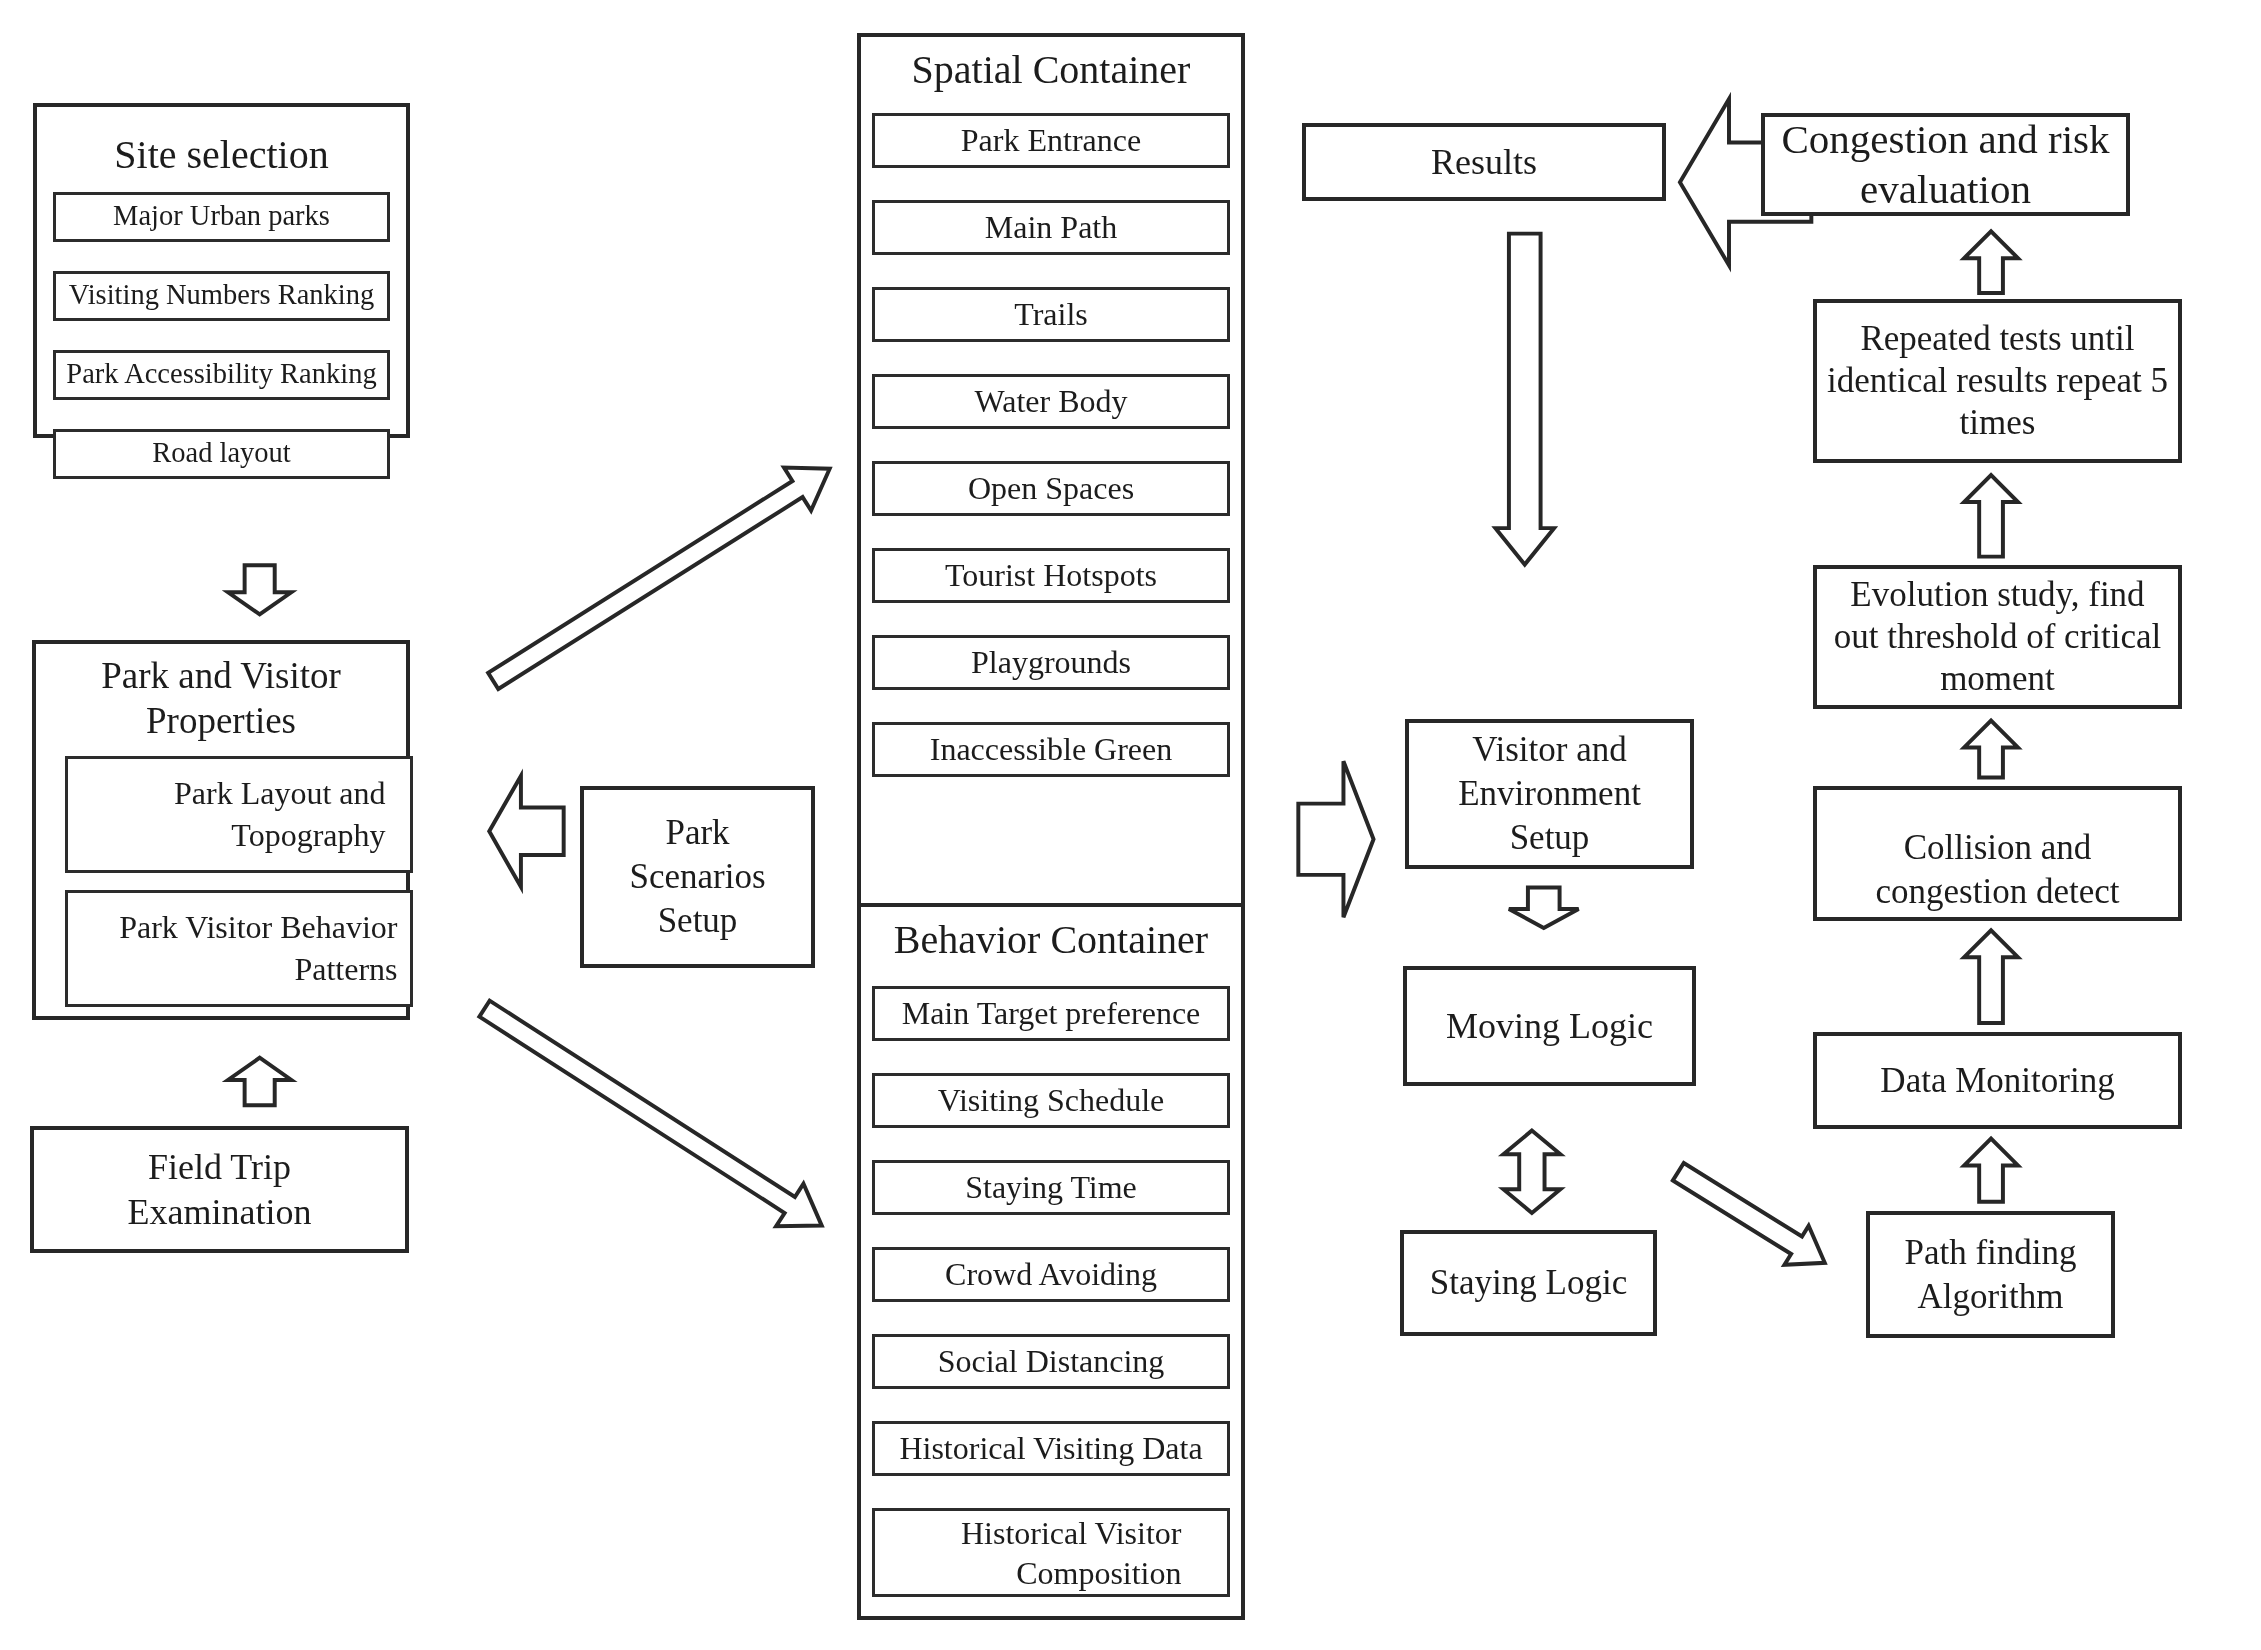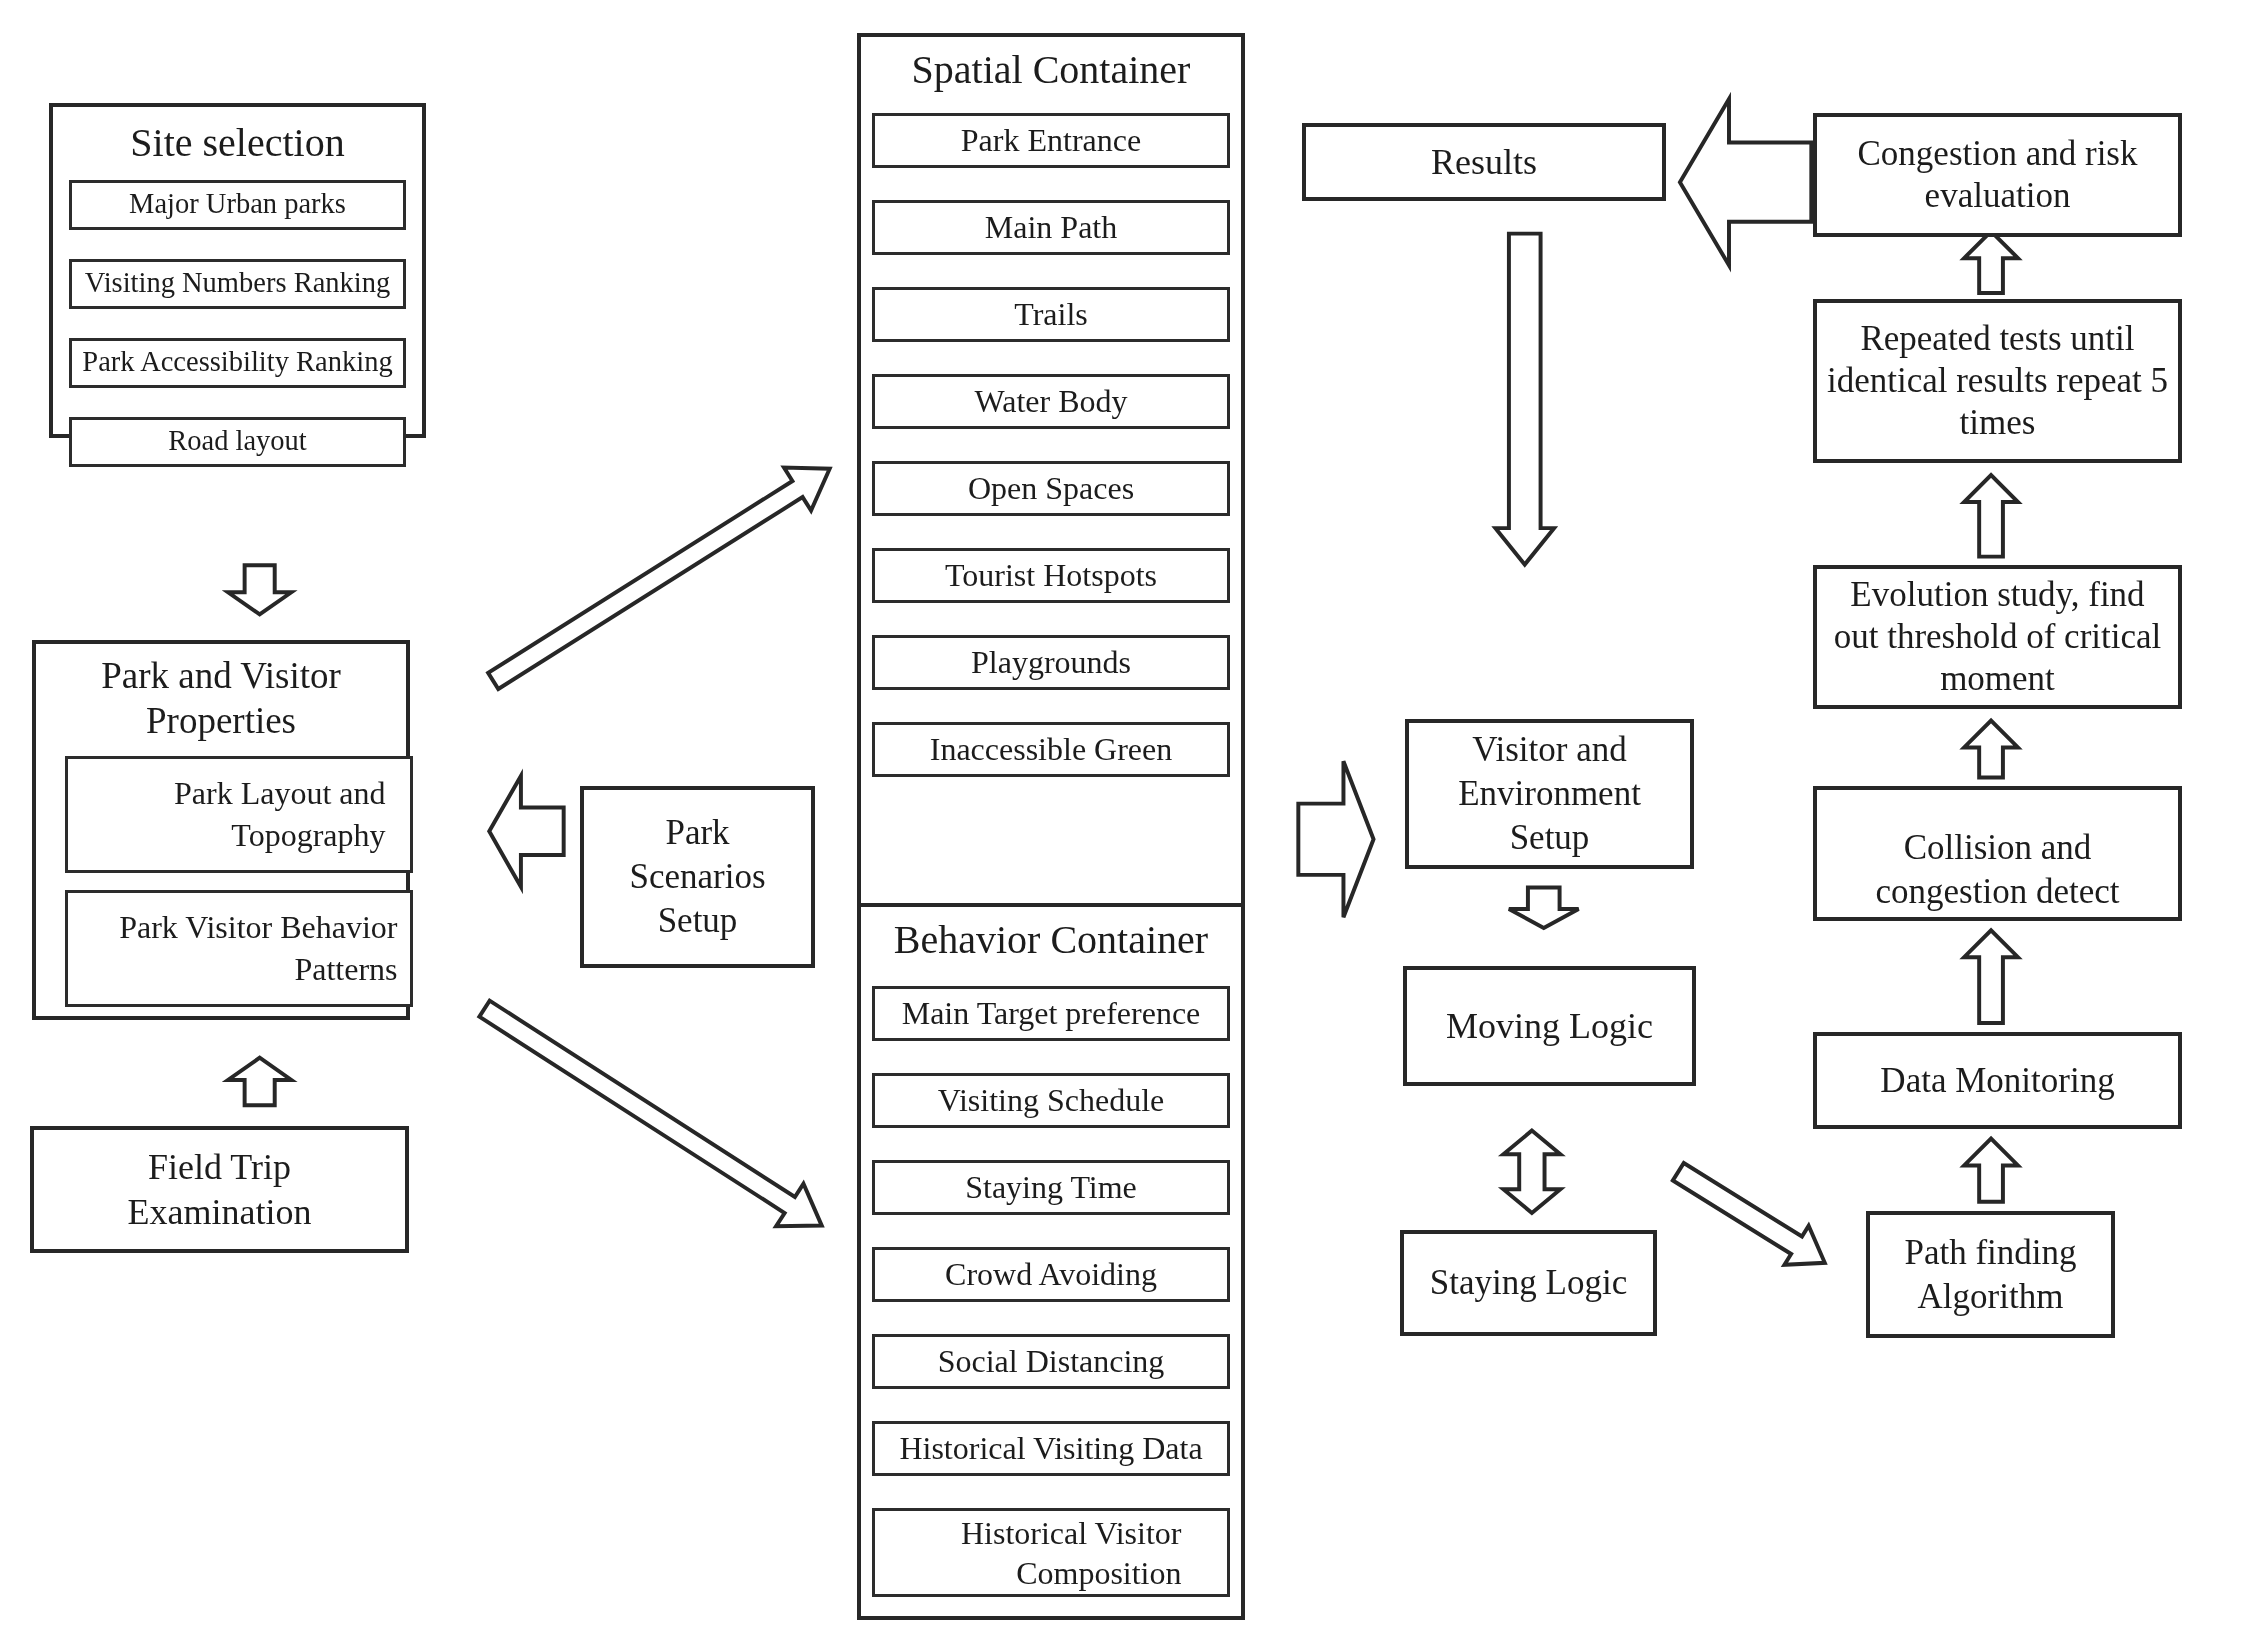--- a/index.html
+++ b/index.html
@@ -34,21 +34,21 @@
     border:3.2px solid #2c2c2c;
     background:#ffffff;
     box-sizing:border-box;
     width:100%;
     display:flex;align-items:center;justify-content:center;
     text-align:right;
     flex:0 0 auto;
     line-height:1.15;
   }
   
-  #box-site{left:33px;top:103px;width:377px;height:335px;padding:0 16px;margin-left:16px;}
+  #box-site{left:33px;top:103px;width:377px;height:335px;padding:12px 16px;}
   #box-site .box-title{height:49px;}
   #box-site .item{height:50px;margin-bottom:29px;font-size:28.5px;}
   #box-props{left:32px;top:640px;width:378px;height:380px;padding:0 11px;}
   #box-props .box-title{font-size:37px;height:93px;margin:8px 0 11px 0;}
   #box-props .item{height:117px;margin-bottom:17.4px;font-size:32px;line-height:1.3;margin-left:36px;}
   #box-field{left:30px;top:1126px;width:379px;height:127px;font-size:36px;line-height:1.25;}
   #box-field span{max-width:238px;}
   
   #box-scenarios{left:580px;top:786px;width:235px;height:182px;font-size:35px;line-height:1.25;}
   #box-scenarios span{max-width:166px;}
@@ -59,21 +59,21 @@
   #box-behavior .box-title{height:44px;margin:11px 0 24px 0;}
   #box-behavior .item{height:55px;margin-bottom:32px;font-size:32px;}
   #box-behavior .item.tall{height:89px;line-height:1.25;}
   
   #box-results{left:1302px;top:123px;width:364px;height:78px;font-size:36px;}
   #box-setup{left:1405px;top:719px;width:289px;height:150px;font-size:35px;line-height:1.25;}
   #box-setup span{max-width:198px;}
   #box-moving{left:1403px;top:966px;width:293px;height:120px;font-size:36px;}
   #box-staying{left:1400px;top:1230px;width:257px;height:106px;font-size:35px;}
   
-  #box-congestion{left:1813px;top:113px;width:369px;height:124px;font-size:35px;line-height:1.2;}
+  #box-congestion{left:1761px;top:113px;width:369px;height:103px;font-size:41px;line-height:1.2;}
   #box-congestion span{max-width:333px;}
   #box-repeated{left:1813px;top:299px;width:369px;height:164px;font-size:35px;line-height:1.2;}
   #box-repeated span{max-width:348px;}
   #box-evolution{left:1813px;top:565px;width:369px;height:144px;font-size:35px;line-height:1.2;}
   #box-evolution span{max-width:333px;}
   #box-collision{left:1813px;top:786px;width:369px;height:135px;font-size:35px;line-height:1.25;}
   #box-collision span{max-width:301px;margin-top:32px;}
   #box-monitoring{left:1813px;top:1032px;width:369px;height:97px;font-size:35px;}
   #box-pathfinding{left:1866px;top:1211px;width:249px;height:127px;font-size:35px;line-height:1.25;}
   #box-pathfinding span{max-width:198px;}

